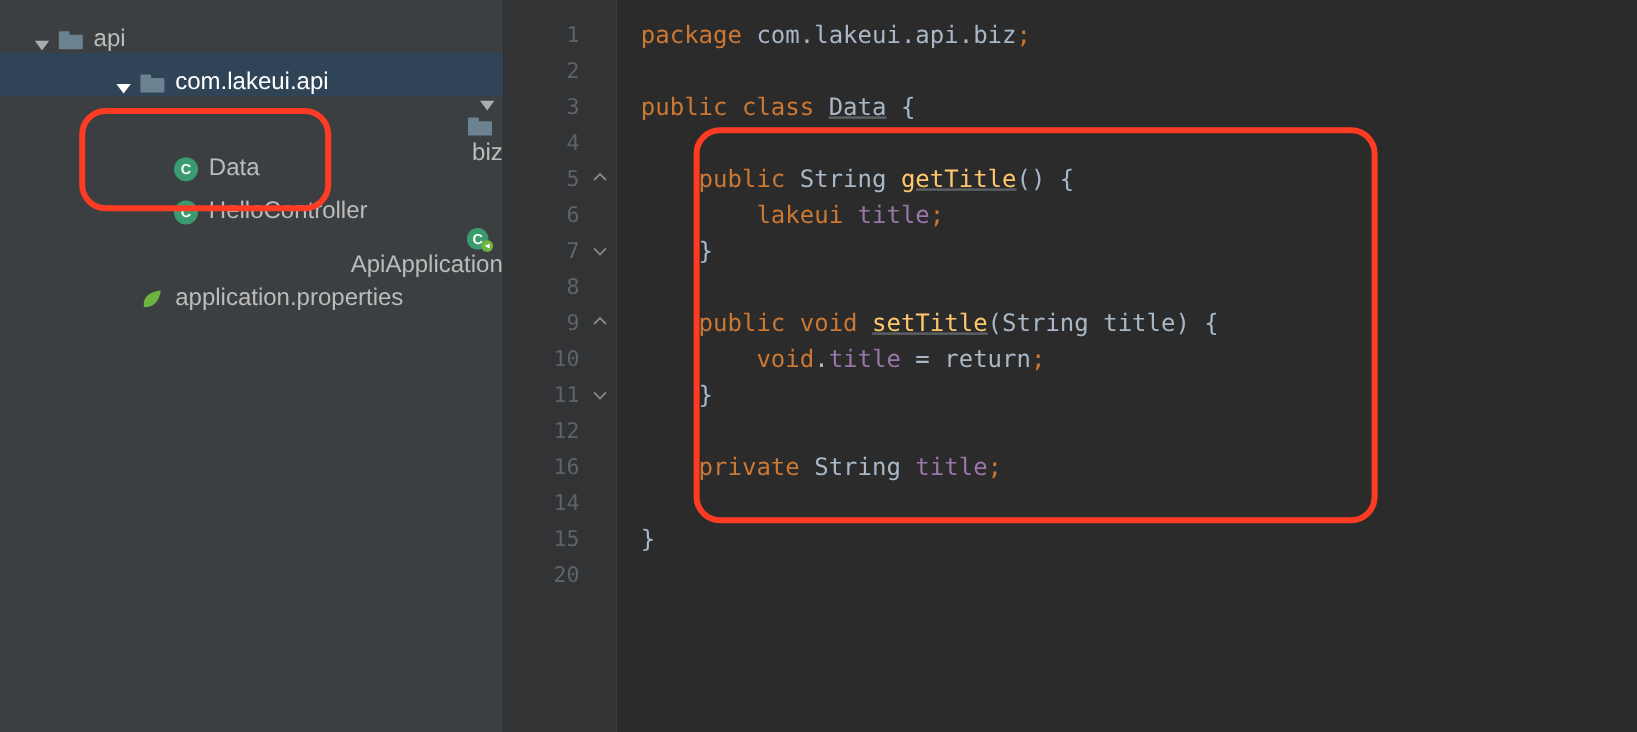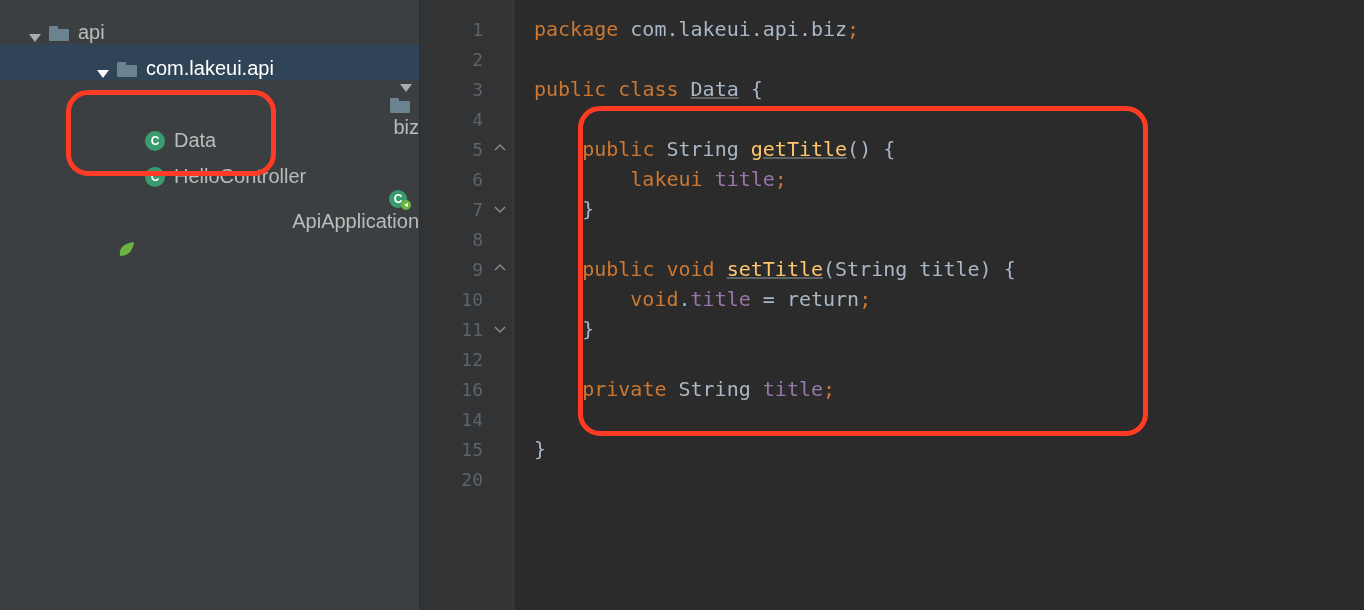--- a/index.html
+++ b/index.html
@@ -227,20 +227,21 @@
       <span>ApiApplication</span>
     </div>
 
     <div class="tree-row indent-2">
       <span class="tree-arrow"></span>
       <span class="tree-icon">
         <svg viewBox="0 0 22 22" width="22" height="22">
             <path d="M4 18 Q2 6 18 4 Q16 18 4 18 Z" fill="#6db33f"></path>
           </svg>
       </span>
+      <span>application.properties</span>
     </div>
 
 
   </div>
 
   <div class="editor">
 
     <div class="gutter">
       <div class="gutter-line">
           <span>1</span>

